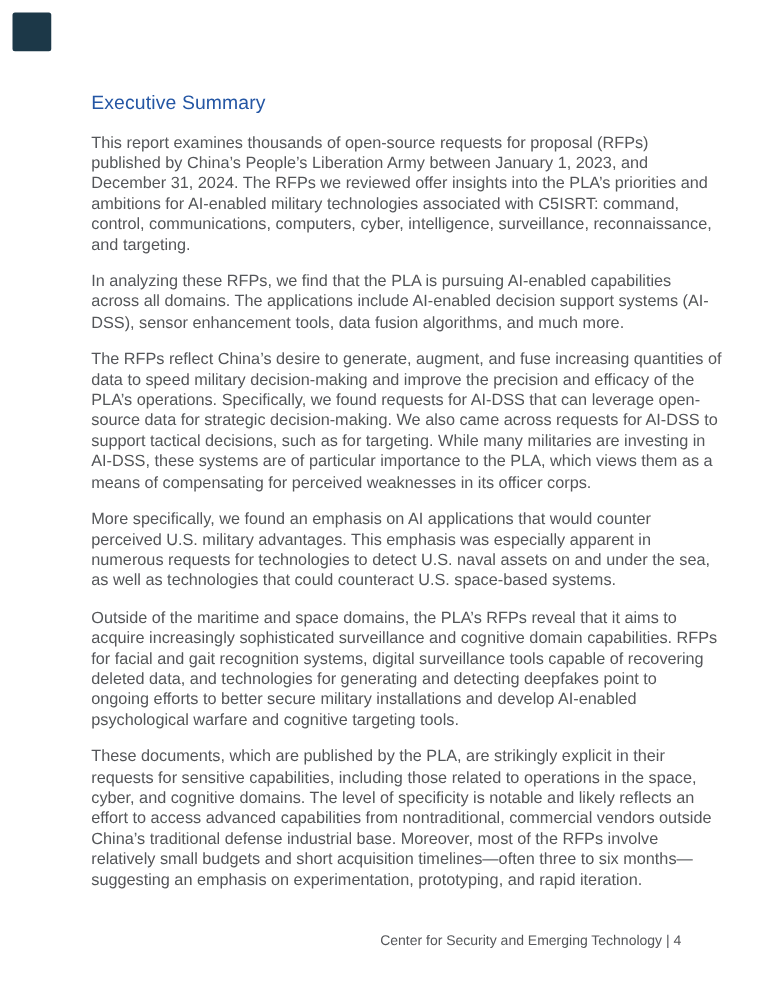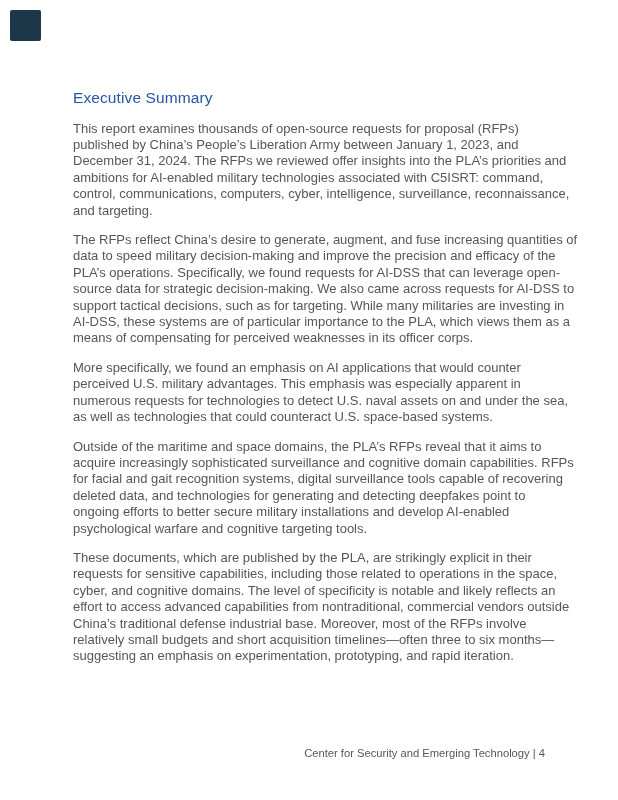--- a/index.html
+++ b/index.html
@@ -50,24 +50,25 @@
   }
 </style>
 </head>
 <body>
 
 <div class="page">
 
   <div class="corner-square" style="background: rgb(28, 56, 72);"></div>
 
   <div class="content">
-    <h1 class="heading" style="color: rgb(36, 86, 164); margin-top: 15px;">Executive Summary</h1>
+    <h1 class="heading" style="color: rgb(36, 86, 164);">Executive Summary</h1>
 
     <div class="body-text">
         <p class="para">This report examines thousands of open-source requests for proposal (RFPs)<br>published by China’s People’s Liberation Army between January 1, 2023, and<br>December 31, 2024. The RFPs we reviewed offer insights into the PLA’s priorities and<br>ambitions for AI-enabled military technologies associated with C5ISRT: command,<br>control, communications, computers, cyber, intelligence, surveillance, reconnaissance,<br>and targeting.</p>
+        <p class="para">In analyzing these RFPs, we find that the PLA is pursuing AI-enabled capabilities<br>across all domains. The applications include AI-enabled decision support systems (AI-<br>DSS), sensor enhancement tools, data fusion algorithms, and much more.</p>
         <p class="para">The RFPs reflect China’s desire to generate, augment, and fuse increasing quantities of<br>data to speed military decision-making and improve the precision and efficacy of the<br>PLA’s operations. Specifically, we found requests for AI-DSS that can leverage open-<br>source data for strategic decision-making. We also came across requests for AI-DSS to<br>support tactical decisions, such as for targeting. While many militaries are investing in<br>AI-DSS, these systems are of particular importance to the PLA, which views them as a<br>means of compensating for perceived weaknesses in its officer corps.</p>
         <p class="para">More specifically, we found an emphasis on AI applications that would counter<br>perceived U.S. military advantages. This emphasis was especially apparent in<br>numerous requests for technologies to detect U.S. naval assets on and under the sea,<br>as well as technologies that could counteract U.S. space-based systems.</p>
         <p class="para">Outside of the maritime and space domains, the PLA’s RFPs reveal that it aims to<br>acquire increasingly sophisticated surveillance and cognitive domain capabilities. RFPs<br>for facial and gait recognition systems, digital surveillance tools capable of recovering<br>deleted data, and technologies for generating and detecting deepfakes point to<br>ongoing efforts to better secure military installations and develop AI-enabled<br>psychological warfare and cognitive targeting tools.</p>
         <p class="para">These documents, which are published by the PLA, are strikingly explicit in their<br>requests for sensitive capabilities, including those related to operations in the space,<br>cyber, and cognitive domains. The level of specificity is notable and likely reflects an<br>effort to access advanced capabilities from nontraditional, commercial vendors outside<br>China’s traditional defense industrial base. Moreover, most of the RFPs involve<br>relatively small budgets and short acquisition timelines—often three to six months—<br>suggesting an emphasis on experimentation, prototyping, and rapid iteration.</p>
       </div>
   </div>
 
   <div class="footer">Center for Security and Emerging Technology | 4</div>
 
 </div>

